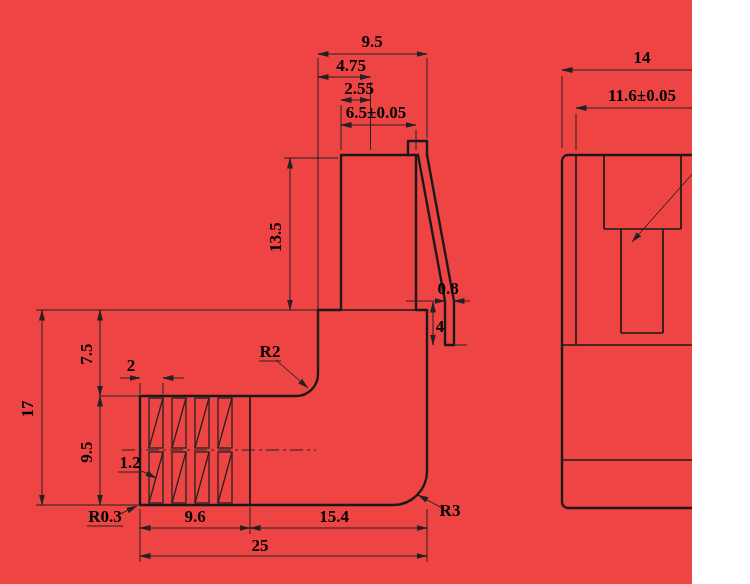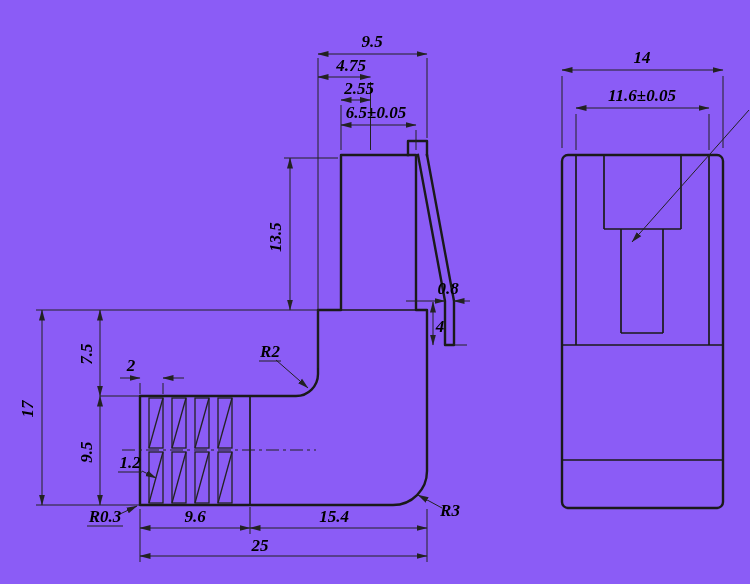--- a/index.html
+++ b/index.html
@@ -1,16 +1,16 @@
 <!DOCTYPE html>
 <html><head>
 <meta charset="utf-8">
 <style>
   html,body{margin:0;padding:0;background:#ffffff;}
-  .canvas{position:relative;width:750px;height:584px;background:#8b5cf6;overflow:hidden;font-style:italic;}
+  .canvas{position:relative;width:692px;height:584px;background:#ef4444;overflow:hidden;}
   svg{display:block;}
   .ol{fill:none;stroke:#1a1a1a;stroke-width:2.4;stroke-linejoin:round;stroke-linecap:square;}
   .in{fill:none;stroke:#1a1a1a;stroke-width:1.7;}
   .slot{fill:none;stroke:#222222;stroke-width:1.3;}
   .dim{fill:none;stroke:#222222;stroke-width:1;marker-start:url(#ma-s);marker-end:url(#ma-e);}
   .dimE{fill:none;stroke:#222222;stroke-width:1;marker-end:url(#ma-e);}
   .dimS{fill:none;stroke:#222222;stroke-width:1;marker-start:url(#ma-s);}
   .ext{fill:none;stroke:#222222;stroke-width:1;}
   .cl{fill:none;stroke:#222222;stroke-width:1;stroke-dasharray:13 4 3 4;}
   .lbl{font-family:"Liberation Serif",serif;font-size:17px;font-weight:bold;fill:#000000;text-anchor:middle;}

